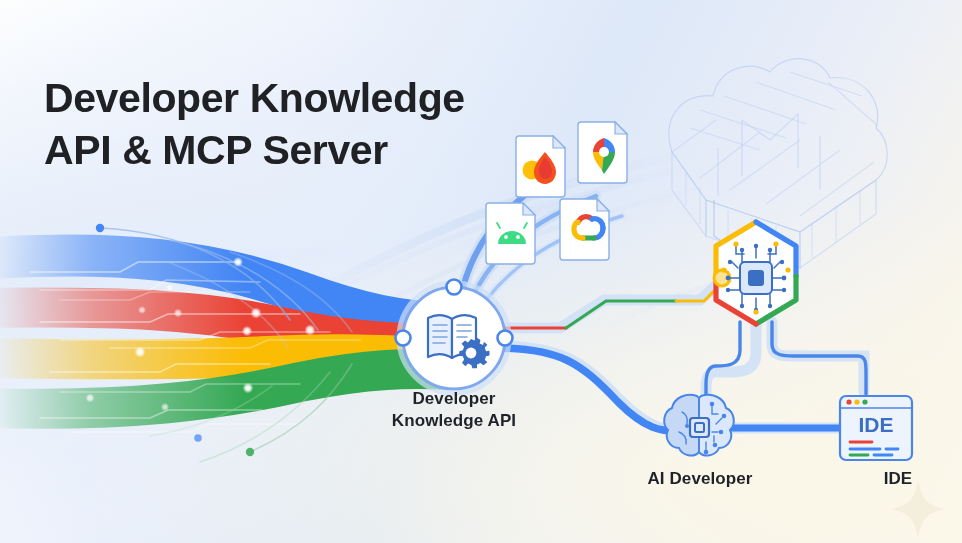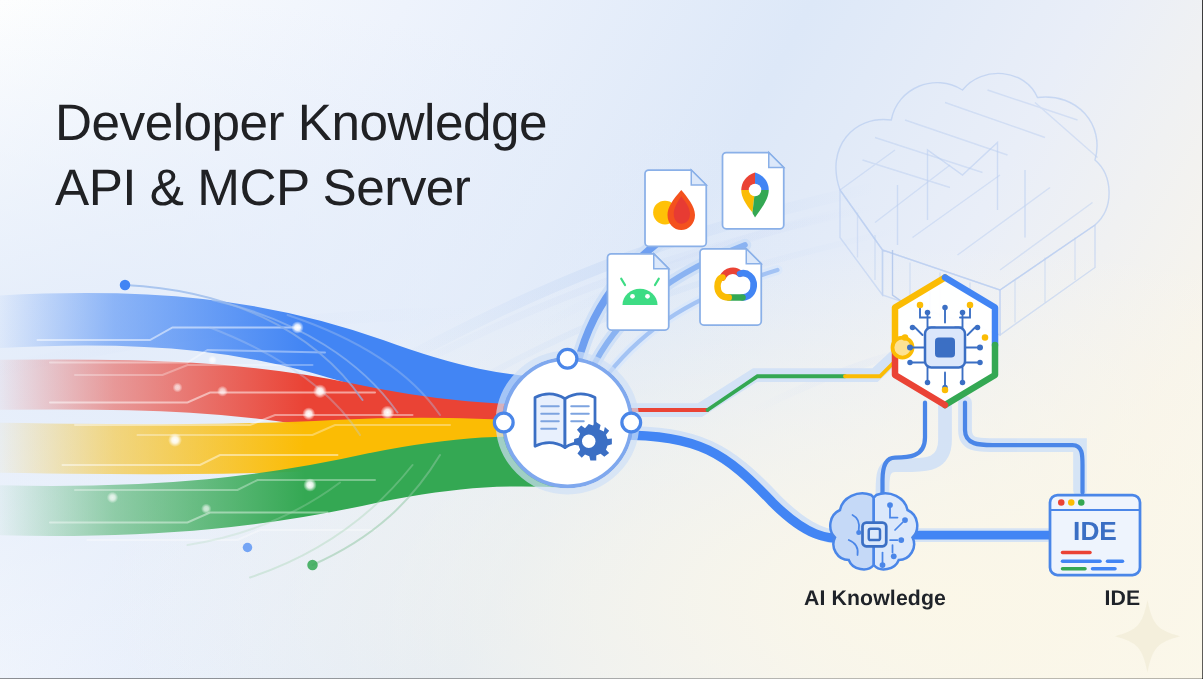--- a/index.html
+++ b/index.html
@@ -29,21 +29,21 @@
     letter-spacing: 0.1px;
     white-space: pre-line;
   }
 
   #title {
     position: absolute;
     left: 44px;
     top: 72px;
     color: #202124;
     font-size: 41px;
-    font-weight: 400;
+    font-weight: 700;
     line-height: 1.28;
     letter-spacing: -0.4px;
     white-space: pre-line;
   }
 
   #lbl-dka { left: 348px; top: 388px; width: 212px; font-size: 17px; }
   #lbl-mcp { left: 806px; top: 254px; width: 130px; font-size: 18px; text-align:left; }
   #lbl-ai  { left: 620px; top: 468px; width: 160px; font-size: 17px; }
   #lbl-ide { left: 828px; top: 468px; width: 140px; font-size: 17px; }
 </style>
@@ -423,16 +423,18 @@
         <path d="M886,449 L898,449" stroke="#4285F4"></path>
         <path d="M850,455 L868,455" stroke="#34A853"></path>
         <path d="M874,455 L892,455" stroke="#4285F4"></path>
       </g>
     </g>
   </svg>
 
   <div id="title">Developer Knowledge
 API &amp; MCP Server</div>
 
-  <div class="node-label" id="lbl-ai">AI Knowledge</div>
+  <div class="node-label" id="lbl-dka">Developer
+Knowledge API</div>
+  <div class="node-label" id="lbl-ai">AI Developer</div>
   <div class="node-label" id="lbl-ide">IDE</div>
 
 </div>
 
 </body></html>

